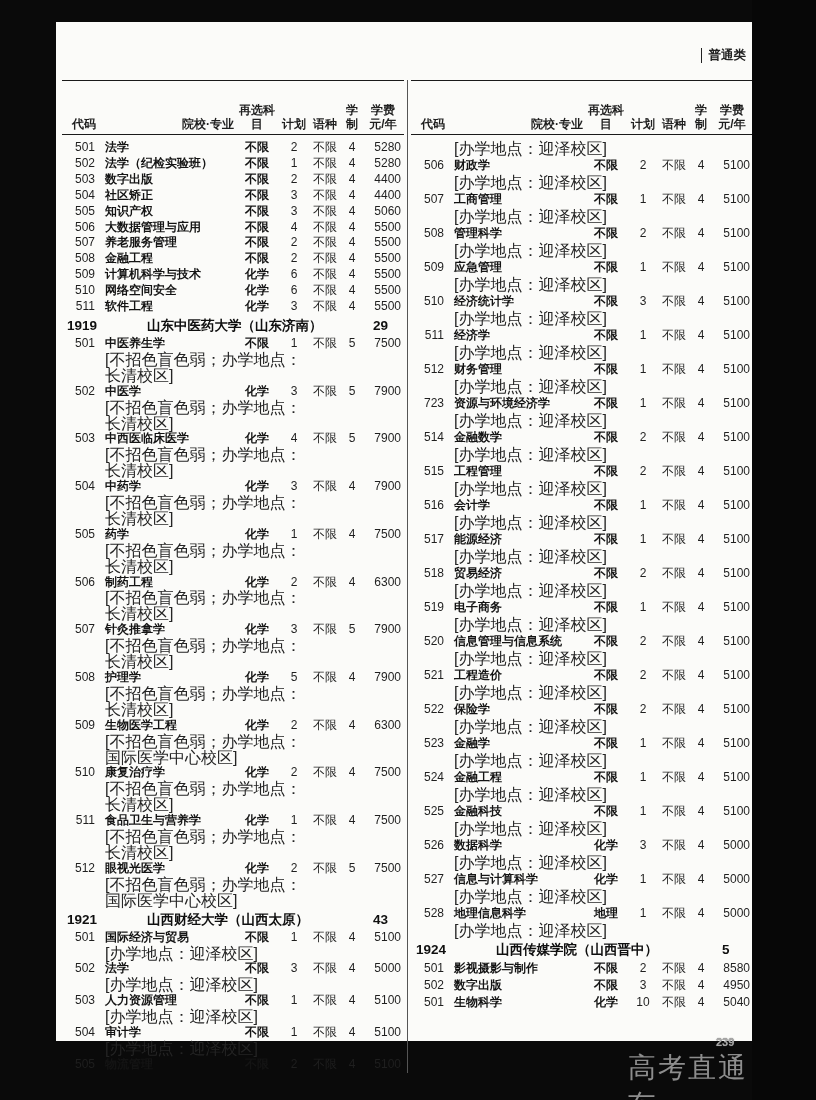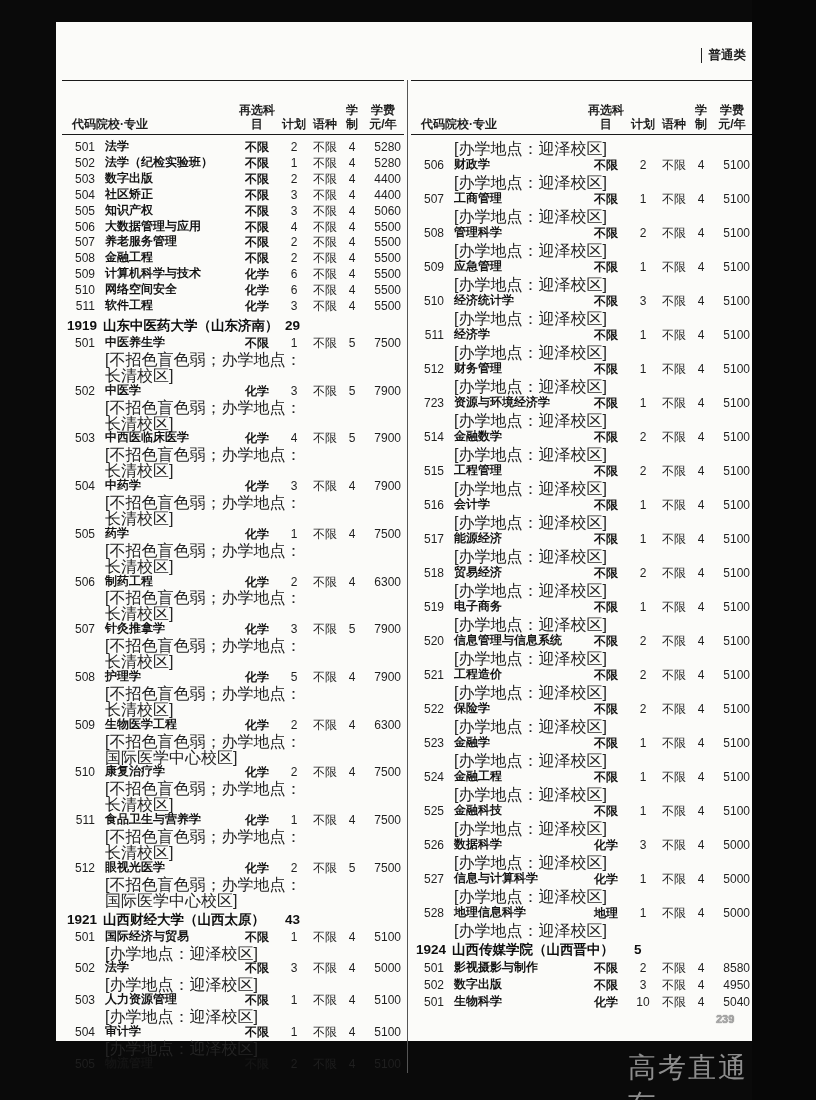--- a/index.html
+++ b/index.html
@@ -10,51 +10,51 @@
   .cat-label{position:absolute;top:26px;right:4px;font-size:12.5px;font-weight:bold;color:#222;
              border-left:1.5px solid #222;border-right:1.5px solid #222;padding:0 7px;line-height:15px;}
   
   .columns{position:absolute;top:58px;left:6px;display:flex;}
   .col{width:342px;--cols:34px 1fr 46px 28px 34px 20px 42px;}
   .col-divider{width:1px;background:#555;margin:0 3px;align-self:stretch;}
   .thead{display:grid;grid-template-columns:var(--cols);border-top:1.5px solid #1a1a1a;
          border-bottom:1.2px solid #1a1a1a;padding:4px 0 3px;font-size:12px;font-weight:bold;align-items:end;}
   .th{text-align:center;line-height:14px;}
   .th-code{text-align:right;padding-left:5px;}
-  .th-name{text-align:left;margin-top:32px;}
+  .th-name{text-align:right;margin-top:32px;}
   .th-fee{text-align:center;}
   .tbody{padding-top:5px;}
   .row{display:grid;grid-template-columns:var(--cols);font-size:12px;line-height:15.9px;}
   .col2 .row,.col2 .note,.col2 .note-only{line-height:17px;}
   .c-code{text-align:right;padding-right:1px;}
-  .c-name{font-weight:bold;padding-left:9px;white-space:nowrap;color:#141414;font-family:Liberation Mono, monospace;}
+  .c-name{font-weight:bold;padding-left:9px;white-space:nowrap;color:#141414;}
   .c-res{text-align:center;font-weight:bold;color:#141414;}
   .c-plan,.c-lang,.c-years{text-align:center;}
   .c-fee{text-align:right;padding-right:3px;}
   .note,.note-only{font-size:16px;line-height:15.9px;margin-left:43px;width:200px;color:#242424;}
-  .sec{display:flex;font-size:13.5px;font-weight:bold;line-height:19px;margin:1px 0;color:#0f0f0f;}
+  .sec{display:flex;font-size:13.5px;font-weight:bold;line-height:19px;margin:1px 0;color:#0f0f0f;gap:44px;}
   .s-code{width:35px;text-align:right;margin-right:6px;}
   .s-name{min-width:178px;}
   .s-count{margin-left:4px;}
   
   .edge-strip{position:absolute;left:758px;top:0;width:58px;height:1100px;
      background-image:conic-gradient(#050505 25%,#3c3c3c 0 50%,#050505 0 75%,#3c3c3c 0);
      background-size:5px 5px;}
   .page-edge-sliver{position:absolute;left:758px;top:22px;width:5px;height:244px;background:#f2f2ef;}
   .tab{position:absolute;left:758px;width:31px;background:#0d0d0d;color:#f4f4f4;font-weight:bold;
        display:flex;align-items:center;justify-content:center;}
   .tab-vert{writing-mode:vertical-rl;text-orientation:upright;font-size:13px;letter-spacing:1px;}
   .tab-benke{top:150px;height:38px;}
   .tab-putong{top:196px;height:50px;}
   .tab-s{top:252px;height:18px;font-size:13px;}
   .tab-gap{position:absolute;left:758px;width:31px;background:#ffffff;}
   .gap1{top:188px;height:8px;}
   .gap2{top:246px;height:6px;}
   
-  .pagenum{position:absolute;left:716px;top:1013px;font-size:11px;font-weight:bold;color:#a8a8a8;
+  .pagenum{position:absolute;left:716px;top:1036px;font-size:11px;font-weight:bold;color:#a8a8a8;
            text-shadow:0 0 1px #555;}
   .watermark{position:absolute;left:628px;top:1049px;font-size:28px;color:#8d8d8d;letter-spacing:2px;}
 </style>
 </head>
 <body>
 
 <div class="canvas">
   <div class="paper">
     <div class="cat-label">普通类</div>
     <div class="columns">

